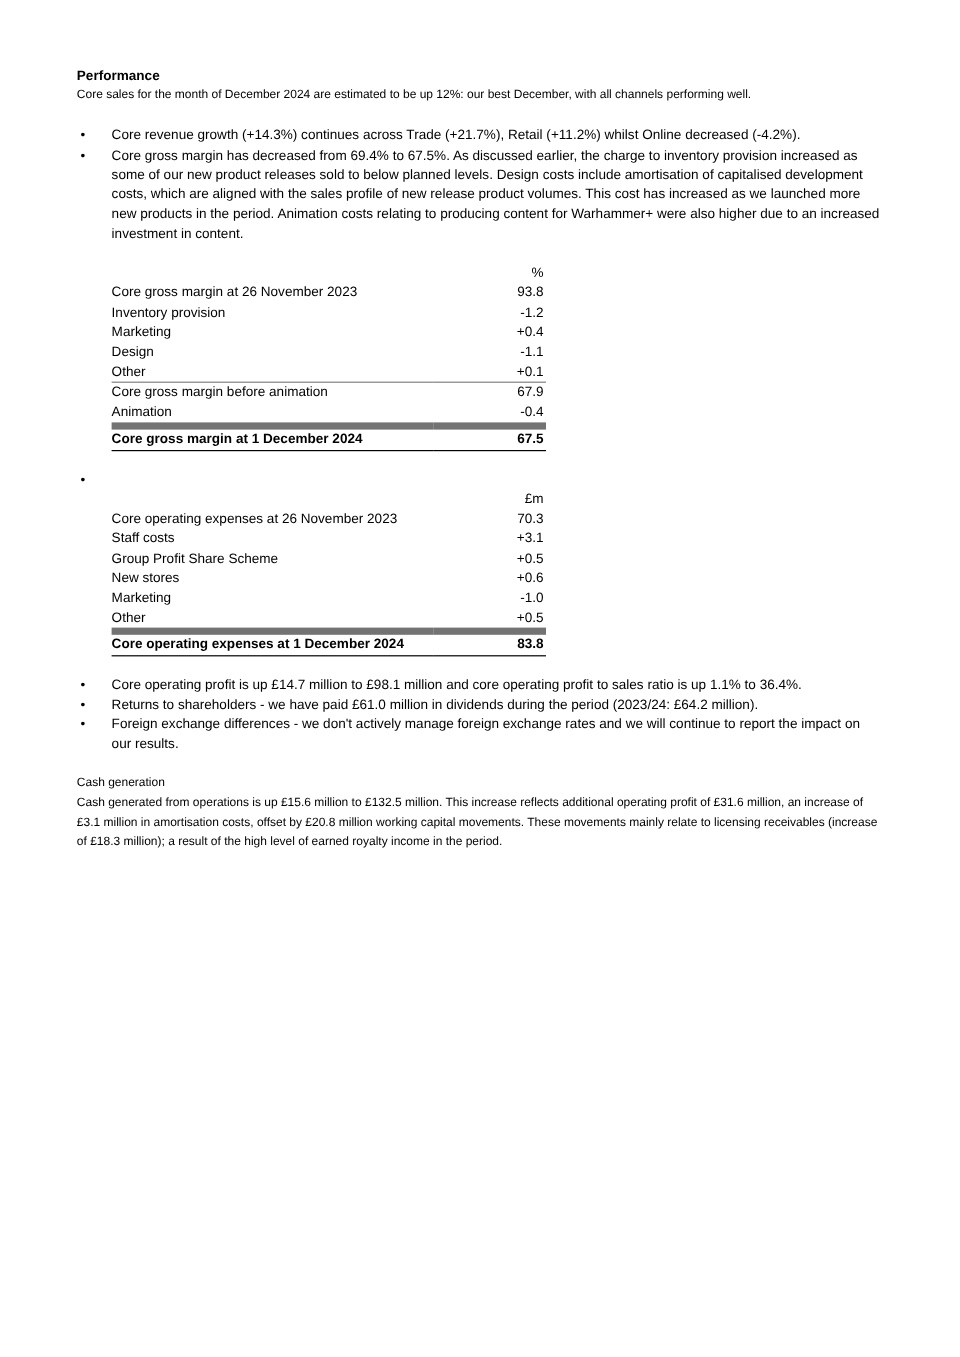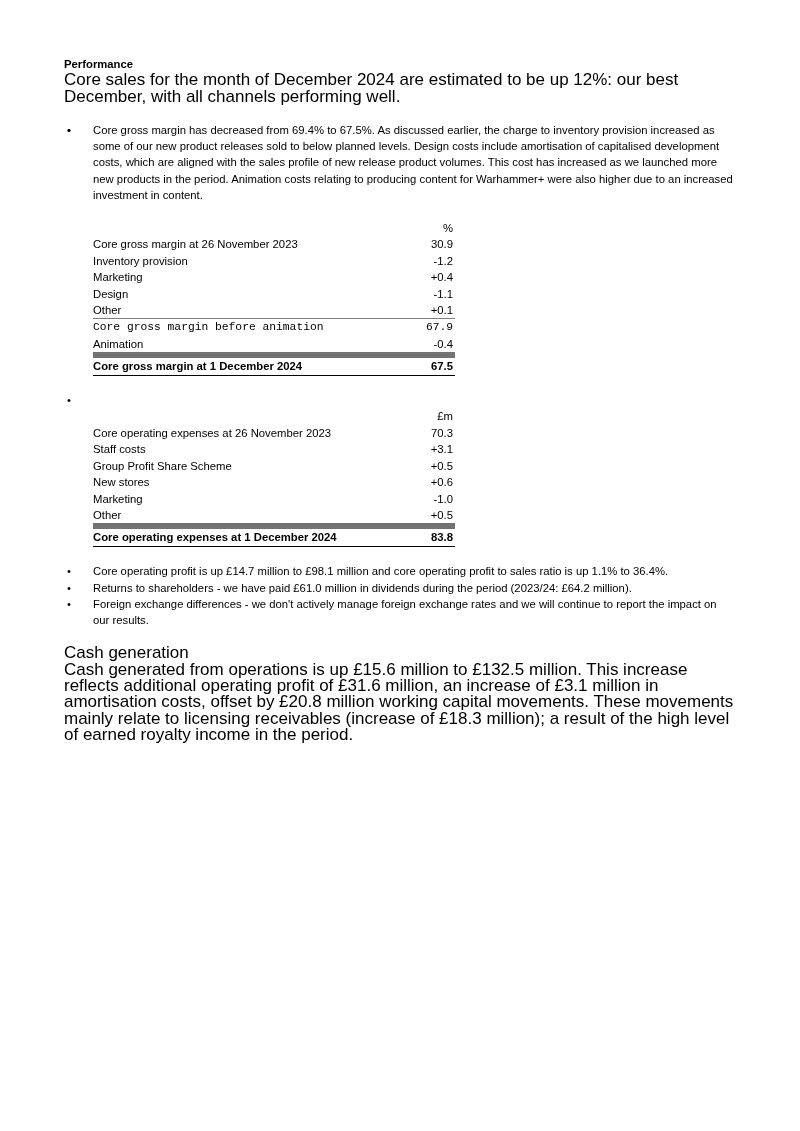--- a/index.html
+++ b/index.html
@@ -25,21 +25,21 @@
     top: 56px;
     width: 672px;
   }
   .h-bold {
     font-size: 11.3px;
     font-weight: bold;
     line-height: 16.4px;
     margin: 0;
   }
   .para {
-    font-size: 17px;
+    font-size: 10px;
     line-height: 16.4px;
     margin: 0;
     text-align: left;
   }
   .spacer-line {
     height: 16.4px;
   }
   
   ul.bullets {
     list-style: none;
@@ -83,21 +83,20 @@
   .fin-table td.val {
     text-align: right;
     width: 92px;
     padding-right: 2px;
   }
   .fin-table tr.unit-row td {
     height: 16.4px;
   }
   .fin-table tr.rule-top td {
     border-top: 1px solid #808080;
-    font-family: Liberation Mono, monospace;
   }
   .fin-table tr.total-row td {
     font-weight: bold;
     border-top: 6px solid #737373;
     border-bottom: 1.5px solid #000000;
   }
   .tbl-wrap {
     margin-top: 0;
   }
   .page-number {
@@ -116,40 +115,41 @@
   <div id="content">
 
     <div>
       <p class="h-bold">Performance</p>
       <p class="para">Core sales for the month of December 2024 are estimated to be up 12%: our best December, with all channels performing well.</p>
       <div class="spacer-line"></div>
 
       <ul class="bullets">
         <li>
           <span class="bullet-mark">•</span>
+          <span>Core revenue growth (+14.3%) continues across Trade (+21.7%), Retail (+11.2%) whilst Online decreased (-4.2%).</span>
         </li>
         <li>
           <span class="bullet-mark">•</span>
           <span>Core gross margin has decreased from 69.4% to 67.5%. As discussed earlier, the charge to inventory provision increased as some of our new product releases sold to below planned levels. Design costs include amortisation of capitalised development costs, which are aligned with the sales profile of new release product volumes. This cost has increased as we launched more new products in the period. Animation costs relating to producing content for Warhammer+ were also higher due to an increased investment in content.</span>
         </li>
       </ul>
     </div>
 
     <div class="spacer-line"></div>
 
     <div class="tbl-wrap">
       <table class="fin-table">
         <tbody>
           <tr class="unit-row">
             <td class="lbl"></td>
             <td class="val">%</td>
           </tr>
           <tr>
             <td class="lbl">Core gross margin at 26 November 2023</td>
-            <td class="val">30.9</td>
+            <td class="val">93.8</td>
           </tr>
           <tr>
             <td class="lbl">Inventory provision</td>
             <td class="val">-1.2</td>
           </tr>
           <tr>
             <td class="lbl">Marketing</td>
             <td class="val">+0.4</td>
           </tr>
           <tr>

